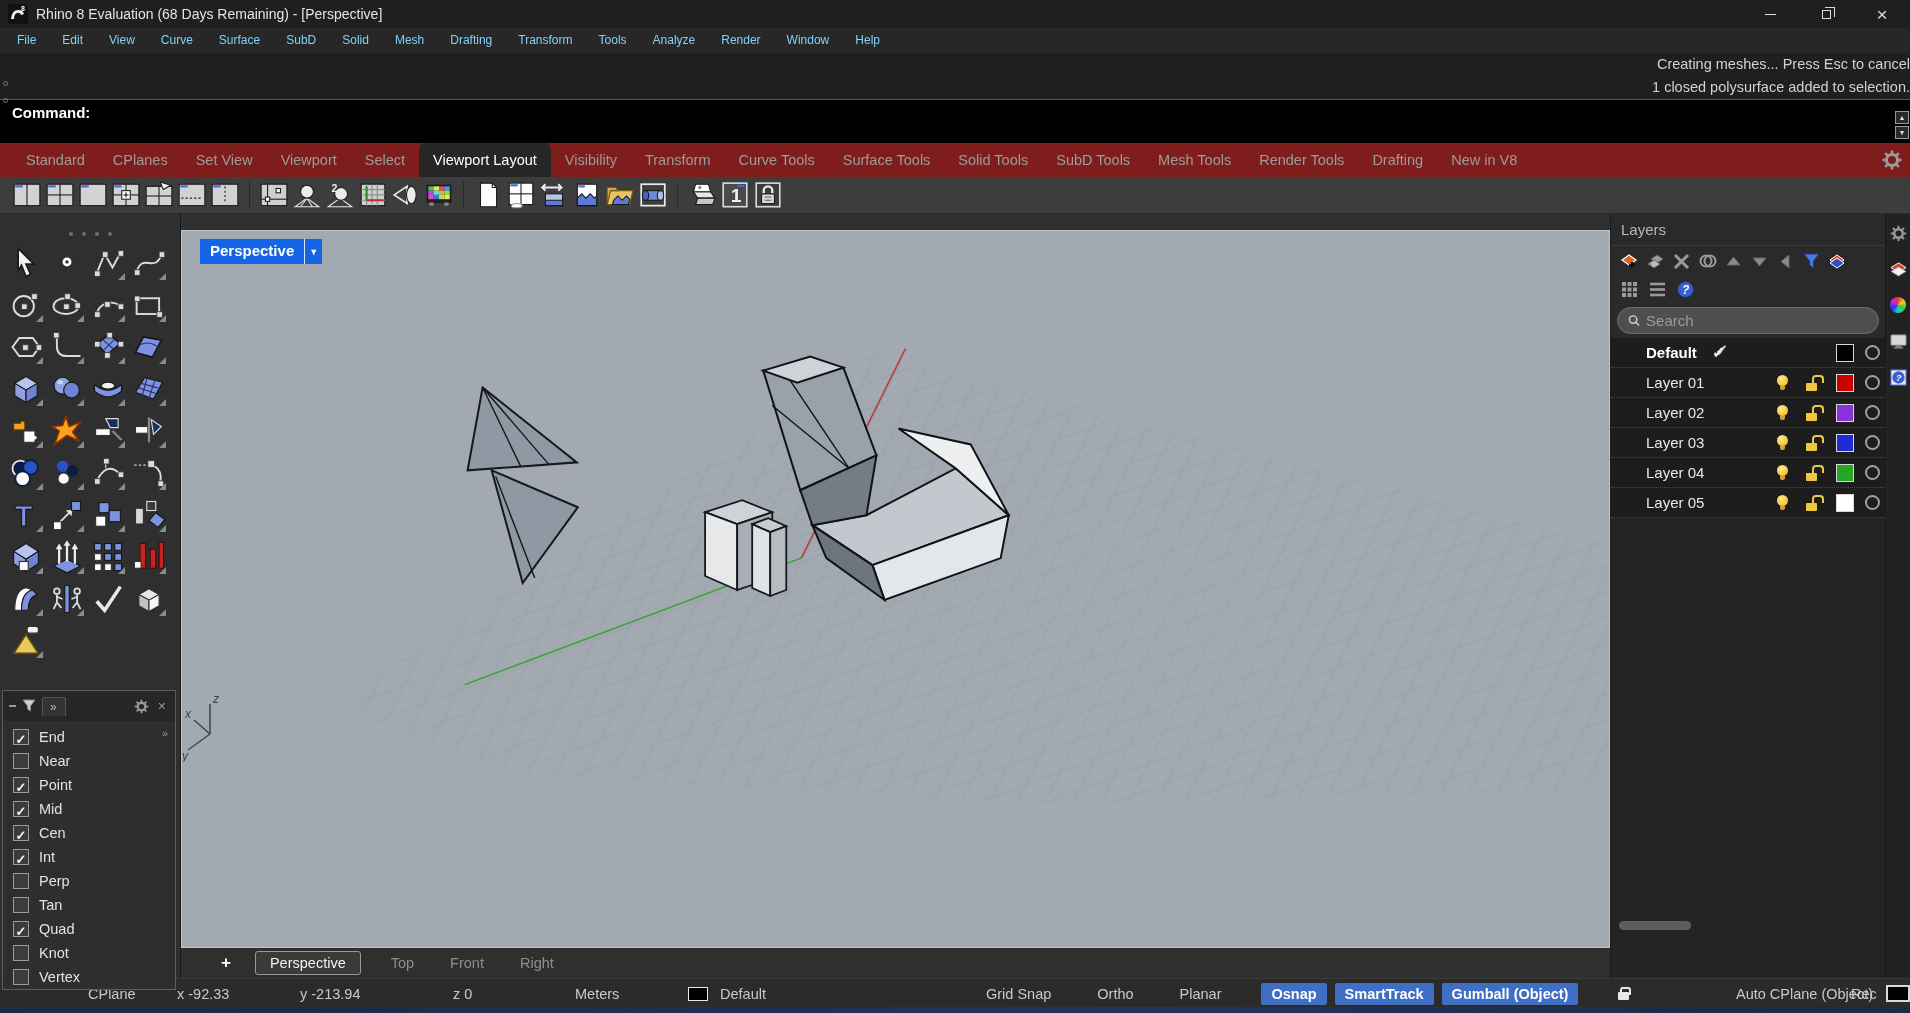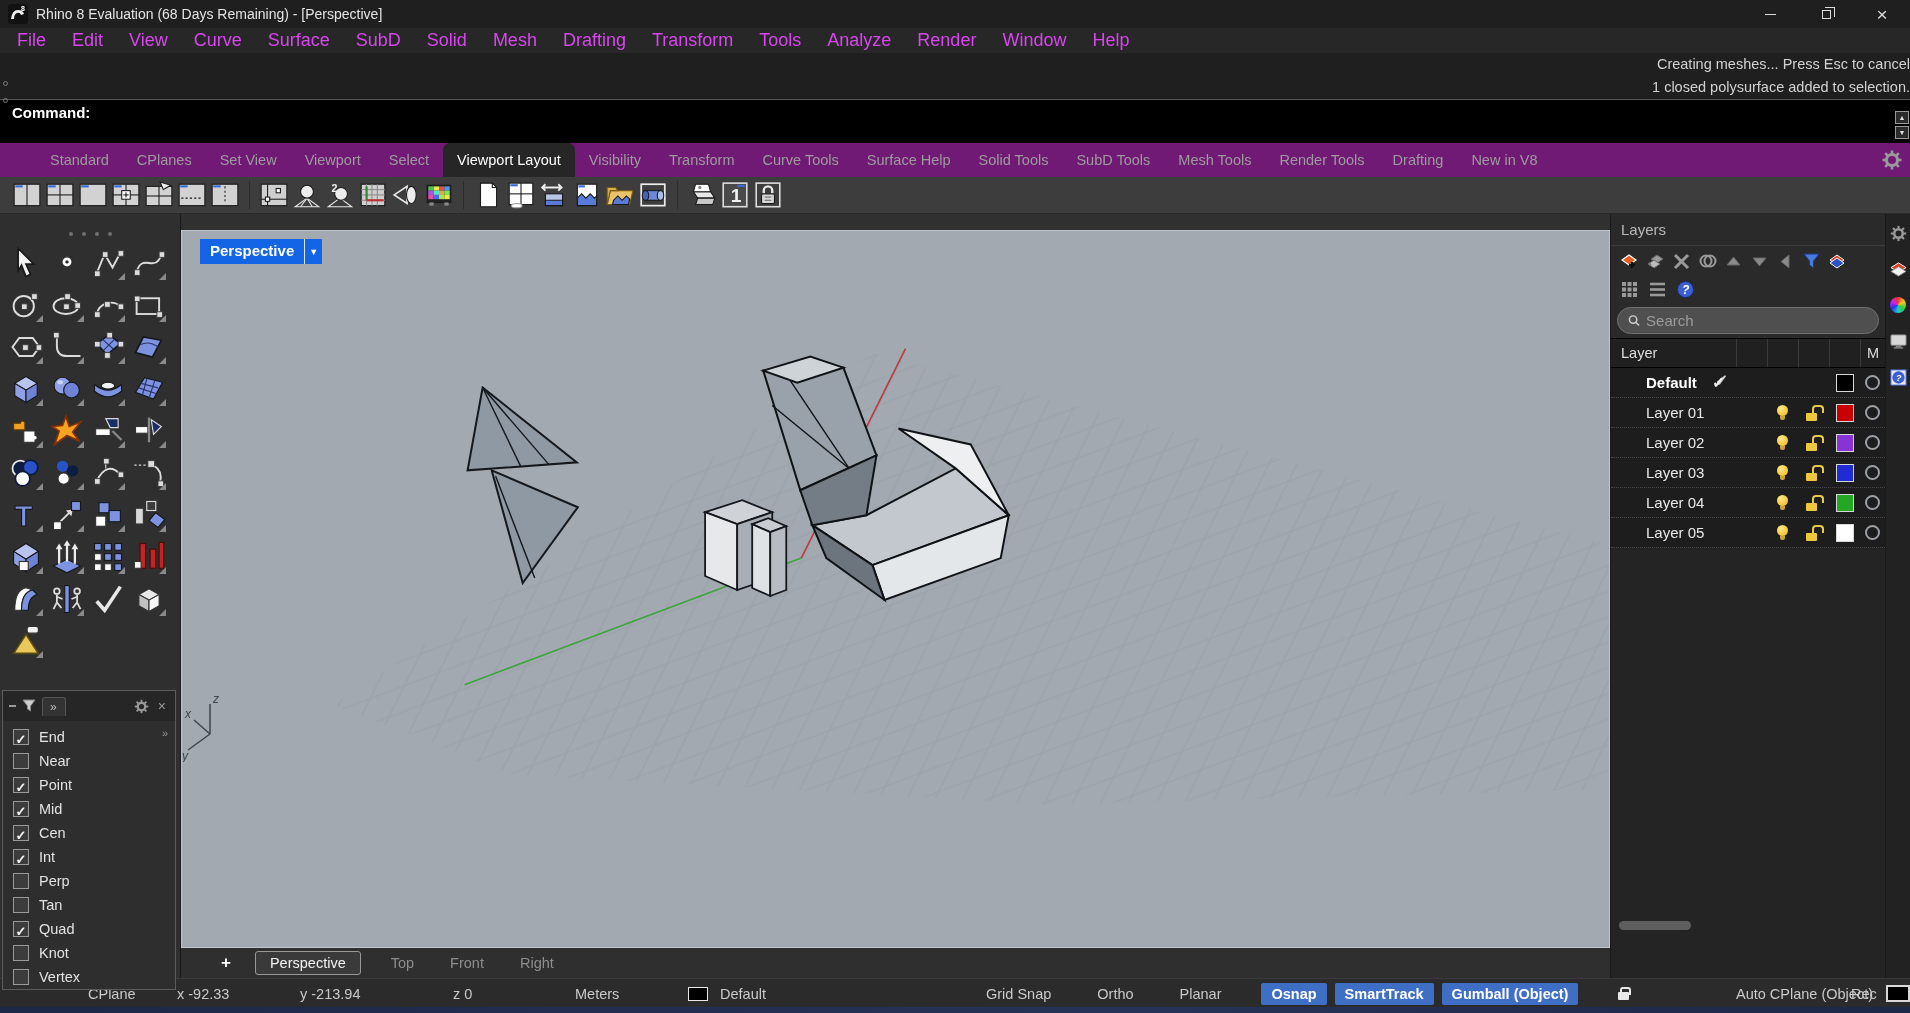--- a/index.html
+++ b/index.html
@@ -12,36 +12,36 @@
   .rlogo { width:20px; height:20px; margin:0 8px 0 8px; }
   .wctrl { position:absolute; right:0; top:0; display:flex; }
   .wbtn { width:56px; height:28px; display:flex; align-items:center; justify-content:center; color:#dcdcdc; }
   .glyph-min { width:11px; height:1px; background:#dcdcdc; display:block; }
   .glyph-restore { width:9px; height:9px; border:1px solid #dcdcdc; position:relative; display:block; }
   .glyph-restore::before { content:""; position:absolute; left:2px; top:-4px; width:9px; height:9px; border:1px solid #dcdcdc; border-left:none; border-bottom:none; }
   .glyph-close { font-size:19px; line-height:1; }
 
   
   .menubar { height:25px; background:#272727; display:flex; align-items:center; padding-left:4px; }
-  .mitem { color:#d946ef; font-size:18px; padding:0 13px; line-height:25px; }
+  .mitem { color:#7dd3fc; font-size:12px; padding:0 13px; line-height:25px; }
 
   
   .cmdarea { height:90px; background:#000; position:relative; border-bottom:1px solid #0c0c0c;text-align:right; }
   .cmd-hist { background:#1f1f1f; border-bottom:1px solid #555; }
   .cmd-line { height:23px; line-height:23px; color:#d2d2d2; font-size:14.5px; padding-left:14px; }
   .cmd-row { height:43px; background:#000; padding:4px 0 0 12px; display:flex; }
   .cmd-prompt { color:#fff; font-weight:bold; font-size:15px; }
   .cmd-input { flex:1; margin-left:8px; }
   .cmd-dots { position:absolute; left:3px; top:28px; display:flex; flex-direction:column; gap:12px; }
   .cmd-dots span { width:5px; height:5px; border:1px solid #7a7a7a; border-radius:50%; }
   .cmd-scroll { position:absolute; right:1px; bottom:3px; display:flex; flex-direction:column; gap:2px; }
   .cmd-scroll .sb { width:14px; height:13px; border:1px solid #9a9a9a; background:#2a2a2a; color:#e0e0e0; font-size:7px; display:flex; align-items:center; justify-content:center; }
 
   
-  .ribbon-tabs { height:34px; background:#701a75; display:flex; align-items:stretch; padding-left:36px; position:relative; }
+  .ribbon-tabs { height:34px; background:#7f1d1d; display:flex; align-items:stretch; padding-left:12px; position:relative; }
   .rtab { color:#9c9c9c; font-size:14.5px; padding:0 14px; display:flex; align-items:center; }
   .rtab.on { background:#262626; color:#fff; border-radius:7px 7px 0 0; }
   .ribbon-gear { position:absolute; right:8px; top:7px; width:20px; height:20px; }
   .ribbon-tools { height:37px; background:#3d3d3d; display:flex; align-items:center; padding-left:12px; gap:3px; border-bottom:1px solid #2a2a2a; }
   .ti { width:30px; height:28px; display:flex; align-items:center; justify-content:center; }
   .tsep { width:1px; height:28px; background:#2b2b2b; margin:0 6px; }
 
   
   .work { display:flex; height:764px; background:#303030; }
 
@@ -240,21 +240,21 @@
       <div class="rtab">
         <span>Visibility</span>
       </div>
       <div class="rtab">
         <span>Transform</span>
       </div>
       <div class="rtab">
         <span>Curve Tools</span>
       </div>
       <div class="rtab">
-        <span>Surface Help</span>
+        <span>Surface Tools</span>
       </div>
       <div class="rtab">
         <span>Solid Tools</span>
       </div>
       <div class="rtab">
         <span>SubD Tools</span>
       </div>
       <div class="rtab">
         <span>Mesh Tools</span>
       </div>
@@ -1011,28 +1011,20 @@
       <div class="lay-search">
         <div class="sbox">
           <svg width="13" height="13" viewBox="0 0 13 13">
               <circle cx="5.5" cy="5.5" r="4" fill="none" stroke="#cfcfcf" stroke-width="1.6"></circle>
               <line x1="8.5" y1="8.5" x2="12" y2="12" stroke="#cfcfcf" stroke-width="1.6"></line>
             </svg>
           <input type="text" placeholder="Search" style="">
         </div>
       </div>
 
-      <div class="lay-grid lay-head">
-        <div class="hc">Layer</div>
-        <div class="hc"></div>
-        <div class="hc"></div>
-        <div class="hc"></div>
-        <div class="hc"></div>
-        <div class="hc m">M</div>
-      </div>
 
       <div class="lay-rows">
 
       <div class="lay-grid lay-row">
             <div class="lr-cell lr-namec">
               <span class="lr-name on">Default</span>
               <span class="lr-cur on"></span>
             </div>
             <div class="lr-cell"></div>
             <div class="lr-cell">

